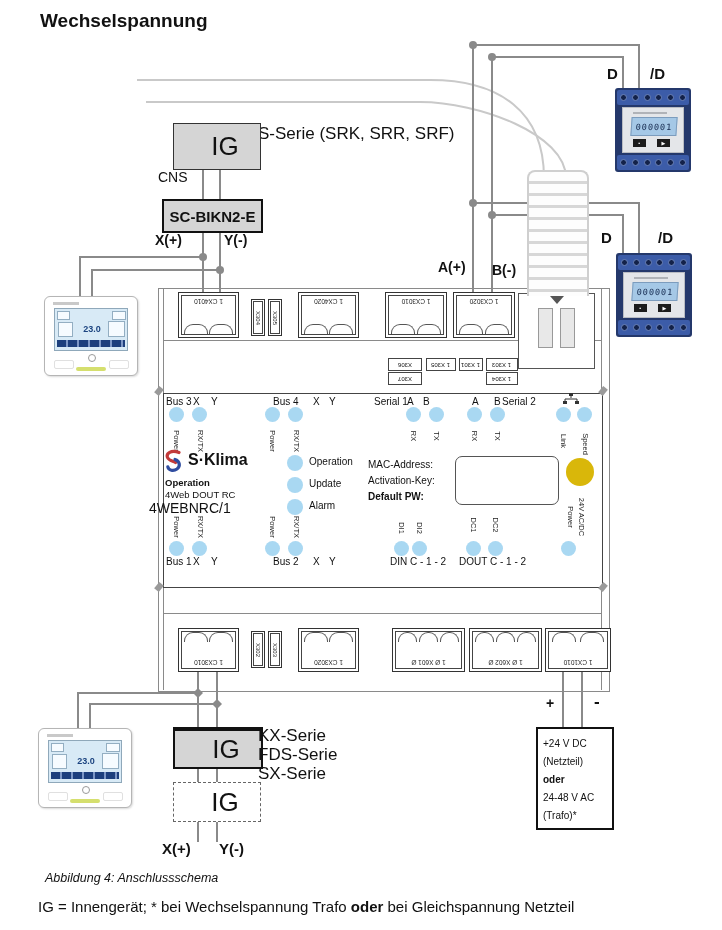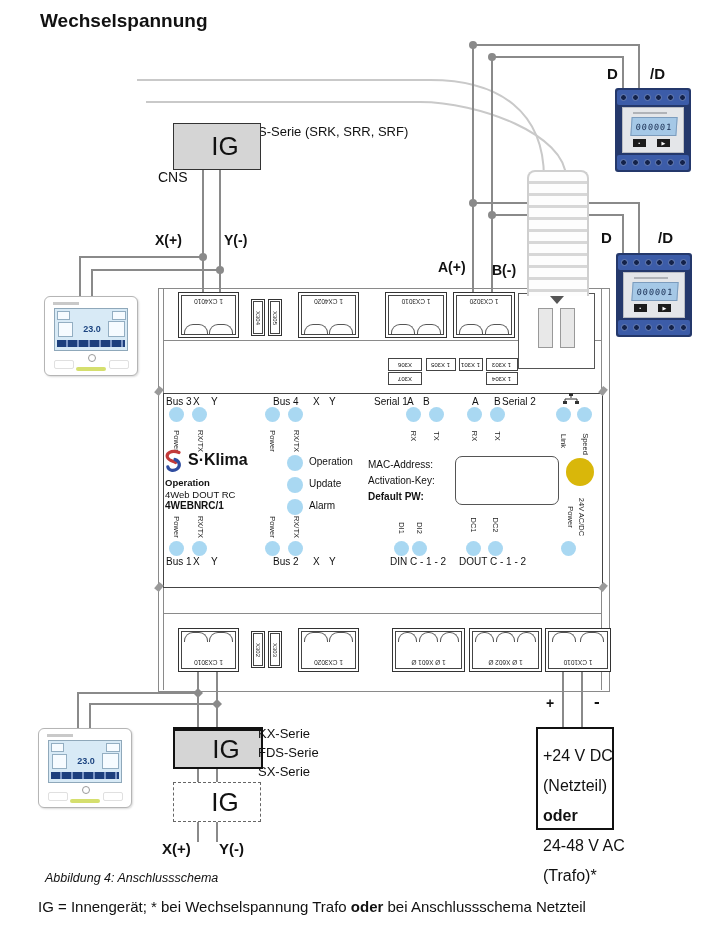--- a/index.html
+++ b/index.html
@@ -10,21 +10,21 @@
   .abs { position:absolute; }
   .wires { position:absolute; left:0; top:0; }
 
   
   .title { font-size:19px; font-weight:bold; }
   .h9  { font-size:10px; white-space:nowrap; }
   .i10 { font-size:10px; white-space:nowrap; }
   .s11 { font-size:10px; white-space:nowrap; }
   .lbl14 { font-size:14px; font-weight:bold; white-space:nowrap; }
   .lbl15 { font-size:15px; font-weight:bold; white-space:nowrap; }
-  .txt15 { font-size:13px; white-space:nowrap; }
+  .txt15 { font-size:17px; white-space:nowrap; }
   .bold { font-weight:bold; }
   .vlab { position:absolute; font-size:7.5px; color:#222; white-space:nowrap;
           transform:translate(-50%,-50%) rotate(90deg); }
 
   
   .housing { border:1px solid #8a8a8a; }
   .face { background:#fff; border:1px solid #444; }
   .hline { border-top:1px solid #8a8a8a; height:0; }
   .vedge { border-left:1px solid #8a8a8a; width:0; }
   .clip { width:6px; height:8px; background:#9a9a9a; transform:rotate(40deg); }
@@ -59,21 +59,21 @@
   .dot-yellow { position:absolute; width:28px; height:28px; border-radius:50%; }
 
   
   .igbox { position:absolute; background:#d5d5d5; border:1.5px solid #333; display:flex;
            align-items:center; justify-content:center; font-size:26px; color:#111;padding-left:16px; }
   .igbox.heavy { border:2px solid #111; border-top:4px solid #111; }
   .igbox.dashed { background:#fff; border:1.5px dashed #666; }
   .adapter { position:absolute; background:#d5d5d5; border:2px solid #111; display:flex;
              align-items:center; justify-content:center; font-size:15px; font-weight:bold; }
   .pwbox { position:absolute; background:#fff; border:2.5px solid #111; padding:6px 5px; box-sizing:border-box; }
-  .pw-line { font-size:16px; line-height:18px; white-space:nowrap;margin-top:12px; }
+  .pw-line { font-size:10px; line-height:18px; white-space:nowrap; }
 
   
   .meter { position:absolute; width:76px; height:84px; background:#24386b; border-radius:3px; }
   .m-strip { position:absolute; left:2px; width:72px; height:15px; background:#3c5ca8; border-radius:2px;
              display:flex; align-items:center; justify-content:space-between; padding:0 3px; box-sizing:border-box; }
   .screw { width:7px; height:7px; border-radius:50%; background:#13224a; border:1px solid #6c84bb; box-sizing:border-box; }
   .m-panel { position:absolute; left:7px; top:19px; width:62px; height:46px; background:#e4e6e9; border:1px solid #b9bcc2; box-sizing:border-box; }
   .m-lcd { position:absolute; left:8px; top:9px; width:44px; height:17px; background:#a5c8e6; border:1px solid #7c9cbd;
            display:flex; align-items:center; justify-content:center;
            font-family:"DejaVu Sans Mono", monospace; font-size:8.5px; color:#14294e; letter-spacing:1px; transform:skewX(-4deg); }
@@ -133,20 +133,23 @@
     <path d="M198,688 l5,5 -5,5 -5,-5 z" fill="#8a8a8a"></path>
     <path d="M217,699 l5,5 -5,5 -5,-5 z" fill="#8a8a8a"></path>
   </svg>
 
   <div class="abs title" style="left:40px; top:10px;">Wechselspannung</div>
   <div class="abs txt15" style="left:258px; top:124px;">S-Serie (SRK, SRR, SRF)</div>
   <div class="abs" style="left:158px; top:169px; font-size:14px;">CNS</div>
 
   <div class="igbox" style="left:173px; top:123px; width:70px; height:45px;">
       <span>IG</span>
+    </div>
+  <div class="adapter" style="left:162px; top:199px; width:97px; height:30px;">
+      <span>SC-BIKN2-E</span>
     </div>
   <div class="abs lbl14" style="left:155px; top:232px;">X(+)</div>
   <div class="abs lbl14" style="left:224px; top:232px;">Y(-)</div>
 
   <div class="abs lbl14" style="left:438px; top:259px;">A(+)</div>
   <div class="abs lbl14" style="left:492px; top:262px;">B(-)</div>
 
   <div class="abs lbl15" style="left:607px; top:65px;">D</div>
   <div class="abs lbl15" style="left:650px; top:65px;">/D</div>
   <div class="abs lbl15" style="left:601px; top:229px;">D</div>
@@ -277,21 +280,21 @@
   <span class="vlab" style="left:563px; top:441px;">Link</span>
   <span class="vlab" style="left:585px; top:444px;">Speed</span>
 
   <svg class="abs" style="left:164px; top:449px;" width="21" height="25" viewBox="0 0 21 25">
     <path d="M15,3.5 C7,0.5 2,4.5 3.5,8.5 C4.8,11.8 9.5,12 11.5,13.5" stroke="#c23a3a" stroke-width="3.2" fill="none" stroke-linecap="round"></path>
     <path d="M11,10.5 C15.5,12 17,17 13,20 C9.5,22.5 4.5,21.5 3.8,17.8" stroke="#2f4da0" stroke-width="3.2" fill="none" stroke-linecap="round"></path>
   </svg>
   <div class="abs" style="left:188px; top:451px; font-size:16px; font-weight:bold;">S·Klima</div>
   <div class="abs" style="left:165px; top:477px; font-size:9.5px; font-weight:bold;">Operation</div>
   <div class="abs" style="left:165px; top:489px; font-size:9.5px;">4Web DOUT RC</div>
-  <div class="abs" style="left:165px; top:500px; font-size:10px; font-weight:bold;">4WEBNRC/1</div>
+  <div class="abs" style="left:149px; top:500px; font-size:14px; font-weight:normal;">4WEBNRC/1</div>
 
   <div class="led big" style="left:287px; top:455px; background:#a9d8f2;"></div>
   <div class="led big" style="left:287px; top:477px; background:#a9d8f2;"></div>
   <div class="led big" style="left:287px; top:499px; background:#a9d8f2;"></div>
   <div class="abs s11" style="left:309px; top:456px;">Operation</div>
   <div class="abs s11" style="left:309px; top:478px;">Update</div>
   <div class="abs s11" style="left:309px; top:500px;">Alarm</div>
 
   <div class="abs i10" style="left:368px; top:459px;">MAC-Address:</div>
   <div class="abs i10" style="left:368px; top:475px;">Activation-Key:</div>
@@ -484,16 +487,16 @@
   <div class="pwbox" style="left:536px; top:727px; width:78px; height:103px;">
     <div class="pw-line">+24 V DC</div>
     <div class="pw-line">(Netzteil)</div>
     <div class="pw-line bold">oder</div>
     <div class="pw-line">24-48 V AC</div>
     <div class="pw-line">(Trafo)*</div>
   </div>
 
   <div class="abs" style="left:45px; top:871px; font-size:12.5px; font-style:italic;">Abbildung 4: Anschlussschema</div>
   <div class="abs" style="left:38px; top:898px; font-size:15px;">
-    <span>IG = Innengerät; * bei Wechselspannung Trafo </span><span class="bold">oder</span><span> bei Anschlussschema Netzteil</span>
+    <span>IG = Innengerät; * bei Wechselspannung Trafo </span><span class="bold">oder</span><span> bei Gleichspannung Netzteil</span>
   </div>
 
 </div>
 
 </body></html>

